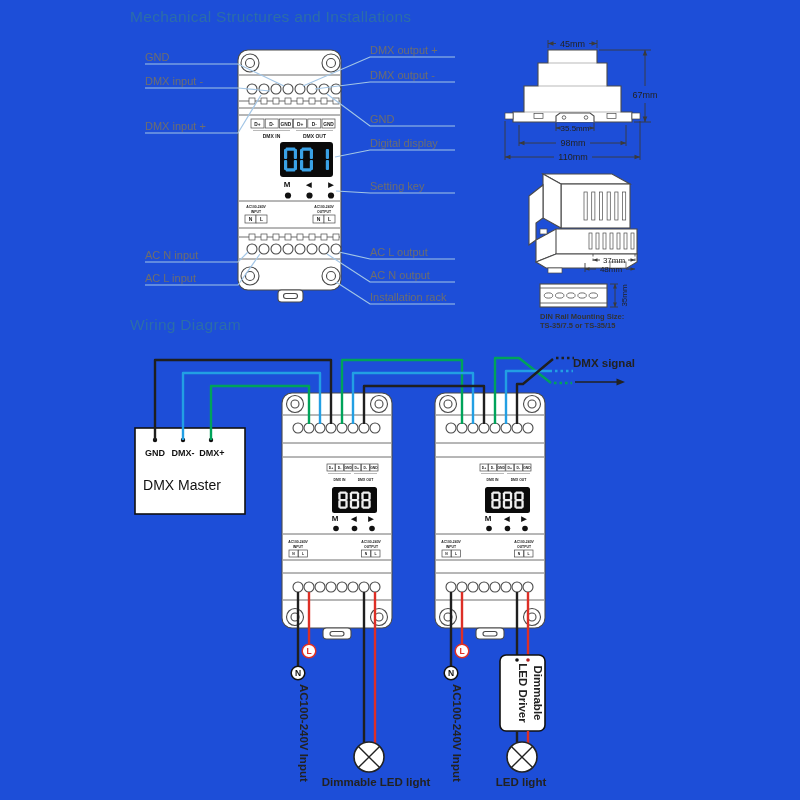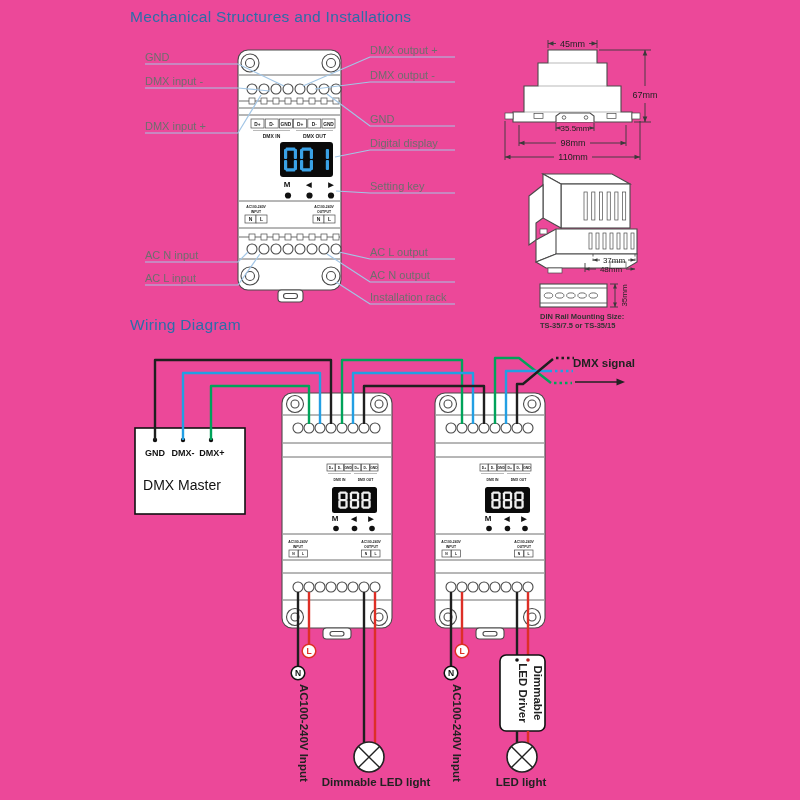--- a/index.html
+++ b/index.html
@@ -1,16 +1,16 @@
 <!DOCTYPE html>
 <html><head>
 <meta charset="utf-8">
 <style>
   html,body{margin:0;padding:0;background:#ffffff;}
-  .page{width:800px;height:800px;position:relative;background:#ec4899;
+  .page{width:800px;height:800px;position:relative;background:#1d4ed8;
         font-family:"Liberation Sans", sans-serif;}
   svg{display:block;}
   text{font-family:"Liberation Sans", sans-serif;}
   .t-title{font-size:15.5px;fill:#2c6da9;letter-spacing:.3px;}
   .callout{font-size:11px;fill:#6e6e6e;}
   .callout-line{stroke:#a3c6e6;stroke-width:1.2;fill:none;}
   .outline{fill:#ffffff;stroke:#4a4a4a;stroke-width:1.1;}
   .thin{stroke:#4a4a4a;stroke-width:.8;fill:none;}
   .hairline{stroke:#8a8a8a;stroke-width:.6;fill:none;}
   .dimline{stroke:#3a3a3a;stroke-width:.9;fill:none;}

